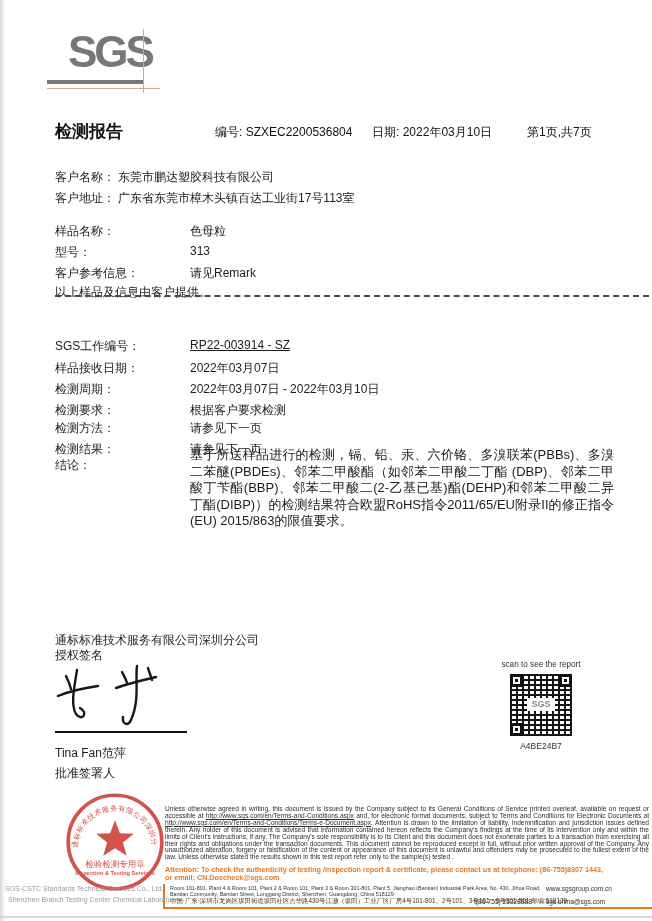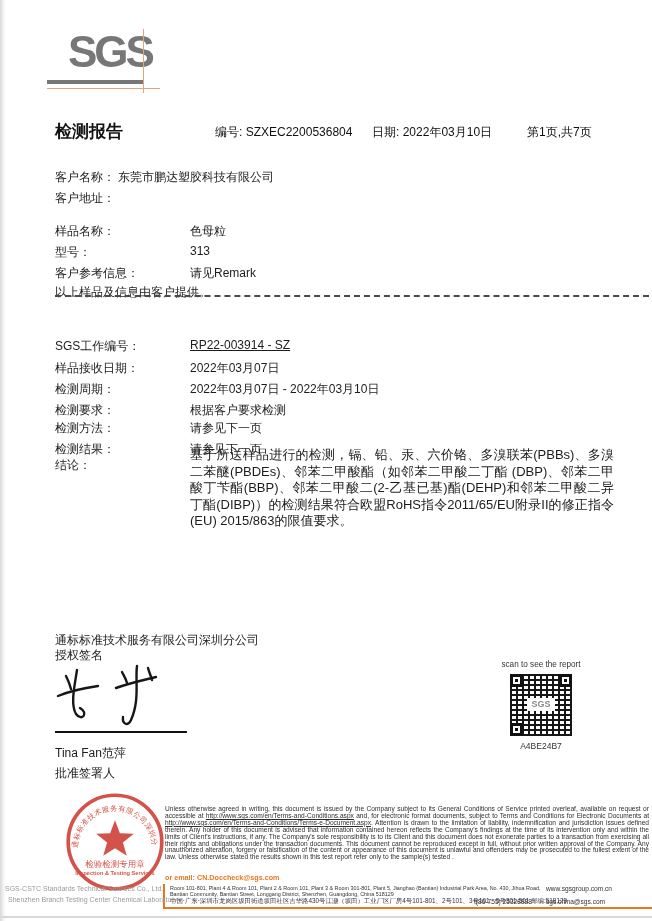--- a/index.html
+++ b/index.html
@@ -75,20 +75,21 @@
   </div>
   <div class="abs meta" style="left:372px;top:124px;">
     <span>日期:</span>
     <span>2022年03月10日</span>
   </div>
   <div class="abs meta" style="left:527px;top:124px;">第1页,共7页</div>
 
   <div class="abs lbl" style="left:55px;top:161px;">客户名称：</div>
   <div class="abs val" style="left:118px;top:161px;">东莞市鹏达塑胶科技有限公司</div>
   <div class="abs lbl" style="left:55px;top:182px;">客户地址：</div>
+  <div class="abs val" style="left:118px;top:182px;">广东省东莞市樟木头镇百达工业街17号113室</div>
 
   <div class="abs lbl" style="left:55px;top:215px;">样品名称：</div>
   <div class="abs val" style="left:190px;top:215px;">色母粒</div>
   <div class="abs lbl" style="left:55px;top:236px;">型号：</div>
   <div class="abs val" style="left:190px;top:236px;">313</div>
   <div class="abs lbl" style="left:55px;top:257px;">客户参考信息：</div>
   <div class="abs val" style="left:190px;top:257px;">请见Remark</div>
   <div class="abs lbl" style="left:55px;top:276px;">以上样品及信息由客户提供。</div>
   <div class="abs sep-dashed"></div>
 
@@ -143,21 +144,21 @@
     </text>
     <polygon fill="#CE3B30" points="50,29 54.7,41.6 68.1,42.1 57.6,50.4 61.3,63.3 50,55.9 38.7,63.3 42.4,50.4 31.9,42.1 45.3,41.6"></polygon>
     <text x="50" y="74" text-anchor="middle" font-size="8.2" fill="#CE3B30">检验检测专用章</text>
     <text x="50" y="82" text-anchor="middle" font-size="5.4" font-weight="bold" fill="#CE3B30">Inspection &amp; Testing Services</text>
   </svg>
 
   <div class="abs disclaimer">
     <span>Unless otherwise agreed in writing, this document is issued by the Company subject to its General Conditions of Service printed overleaf, available on request or accessible at </span><span class="lnk">http://www.sgs.com/en/Terms-and-Conditions.aspx</span><span> and, for electronic format documents, subject to Terms and Conditions for Electronic Documents at </span><span class="lnk">http://www.sgs.com/en/Terms-and-Conditions/Terms-e-Document.aspx</span><span>. Attention is drawn to the limitation of liability, indemnification and jurisdiction issues defined therein. Any holder of this document is advised that information contained hereon reflects the Company's findings at the time of its intervention only and within the limits of Client's instructions, if any. The Company's sole responsibility is to its Client and this document does not exonerate parties to a transaction from exercising all their rights and obligations under the transaction documents. This document cannot be reproduced except in full, without prior written approval of the Company. Any unauthorized alteration, forgery or falsification of the content or appearance of this document is unlawful and offenders may be prosecuted to the fullest extent of the law. Unless otherwise stated the results shown in this test report refer only to the sample(s) tested .</span>
   </div>
   <div class="abs attention">
-    <br>
+    <span>Attention: To check the authenticity of testing /inspection report &amp; certificate, please contact us at telephone: (86-755)8307 1443,</span><br>
     <span>or email: </span><span class="lnk">CN.Doccheck@sgs.com</span>
   </div>
 
   <div class="abs company-gray1">SGS-CSTC Standards Technical Services Co., Ltd.</div>
   <div class="abs company-gray2">Shenzhen Branch Testing Center Chemical Laboratory</div>
 
   <div class="abs addr-bar"></div>
   <div class="abs addr-en">Room 101-801, Plant 4 &amp; Room 101, Plant 2 &amp; Room 101, Plant 3 &amp; Room 301-801, Plant 5, Jianghao (Bantian) Industrial Park Area, No. 430, Jihua Road, Bantian Community, Bantian Street, Longgang District, Shenzhen, Guangdong, China 518129</div>
   <div class="abs addr-cn">中国·广东·深圳市龙岗区坂田街道坂田社区吉华路430号江灏（坂田）工业厂区厂房4号101-801、2号101、3号101、5号301-501 邮编:518129</div>
   <div class="abs addr-web">www.sgsgroup.com.cn</div>

